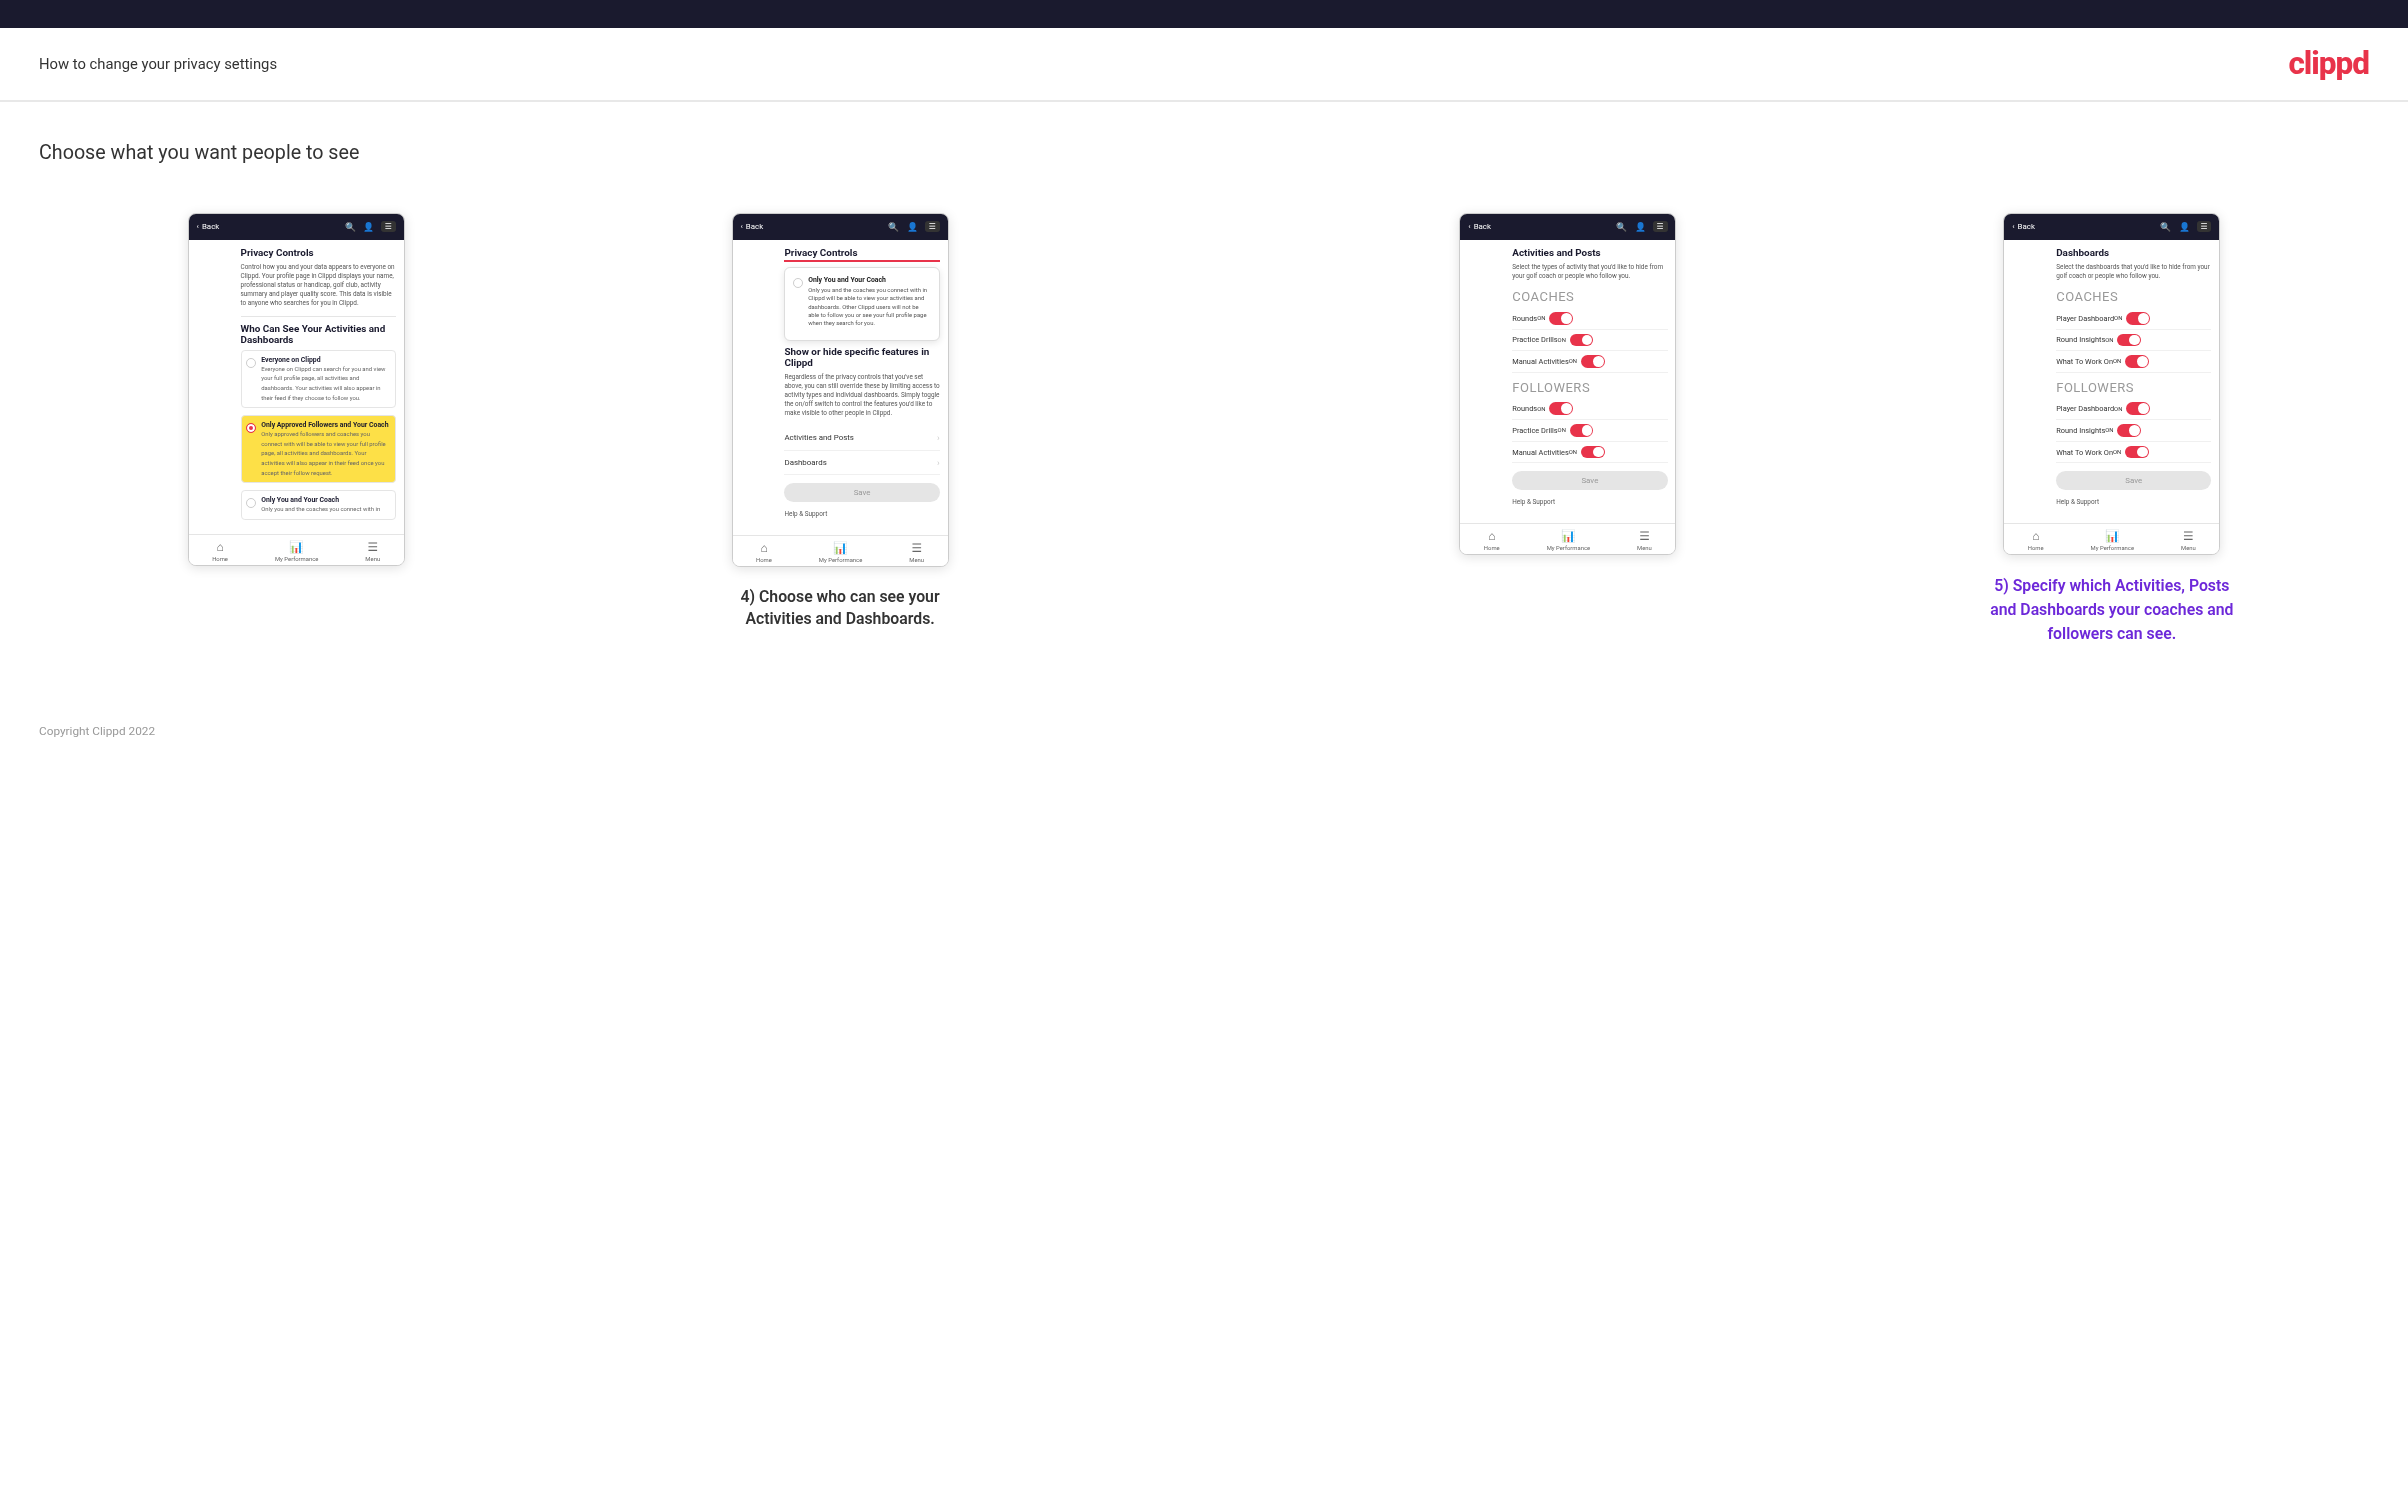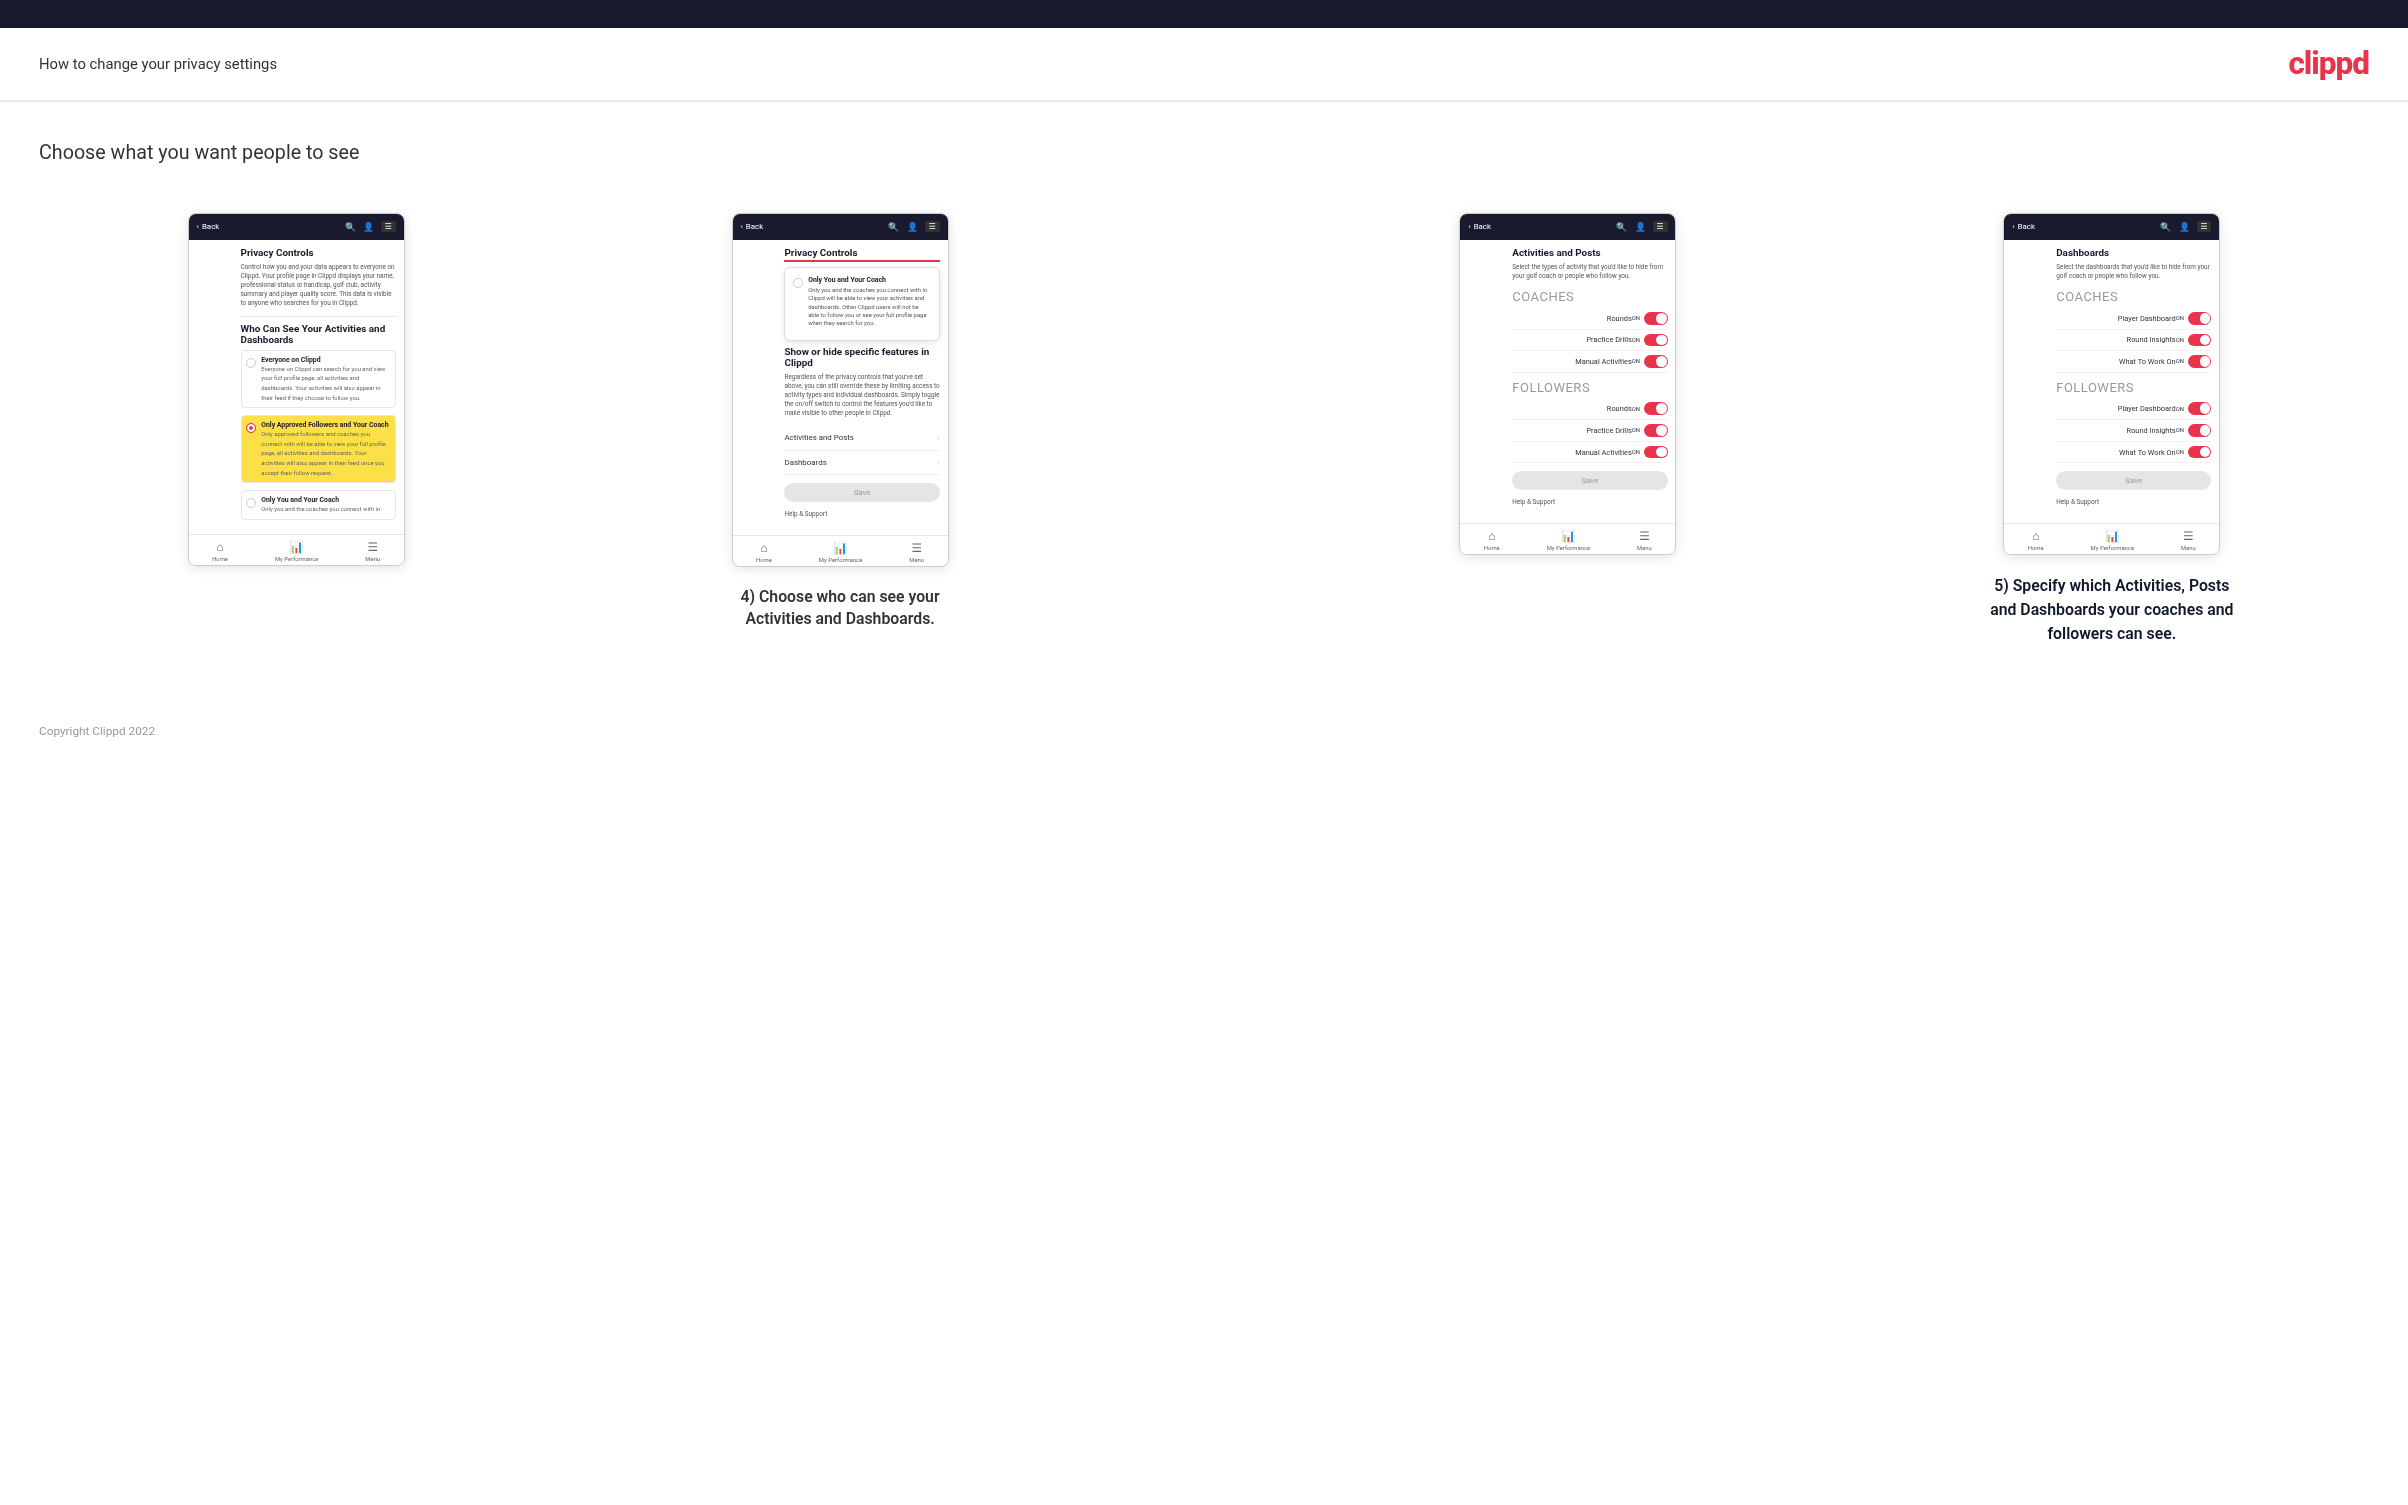--- a/index.html
+++ b/index.html
@@ -169,21 +169,21 @@
     .option-text span {
       font-size: 5.9px;
       color: #666;
       line-height: 1.3;
     }
 
     
     .toggle-row {
       display: flex;
       align-items: center;
-      justify-content: flex-end;
+      justify-content: flex-start;
       padding: 3.9px 0;
       border-bottom: 1px solid #f0f0f0;
     }
     .toggle-label {
       font-size: 7.4px;
       color: #333;
     }
     .toggle {
       width: 23.6px;
       height: 12.8px;
@@ -620,21 +620,21 @@
             <div class="bottom-nav-icon">📊</div>
             <div class="bottom-nav-label">My Performance</div>
           </div>
           <div class="bottom-nav-item">
             <div class="bottom-nav-icon">☰</div>
             <div class="bottom-nav-label">Menu</div>
           </div>
         </div>
       </div>
 
-      <div style="margin-top:19.7px;text-align:center;font-size:15.8px;font-weight:600;color:#0f172a;line-height:1.5;max-width:335px;">
+      <div style="margin-top:19.7px;text-align:center;font-size:15.8px;font-weight:600;color:#6d28d9;line-height:1.5;max-width:335px;">
         <span>5) Specify which Activities, Posts</span><br>
         <span>and Dashboards your  coaches and</span><br>
         <span>followers can see.</span>
       </div>
     </div>
 
   </div>
 </div>
 
 <div class="footer">

